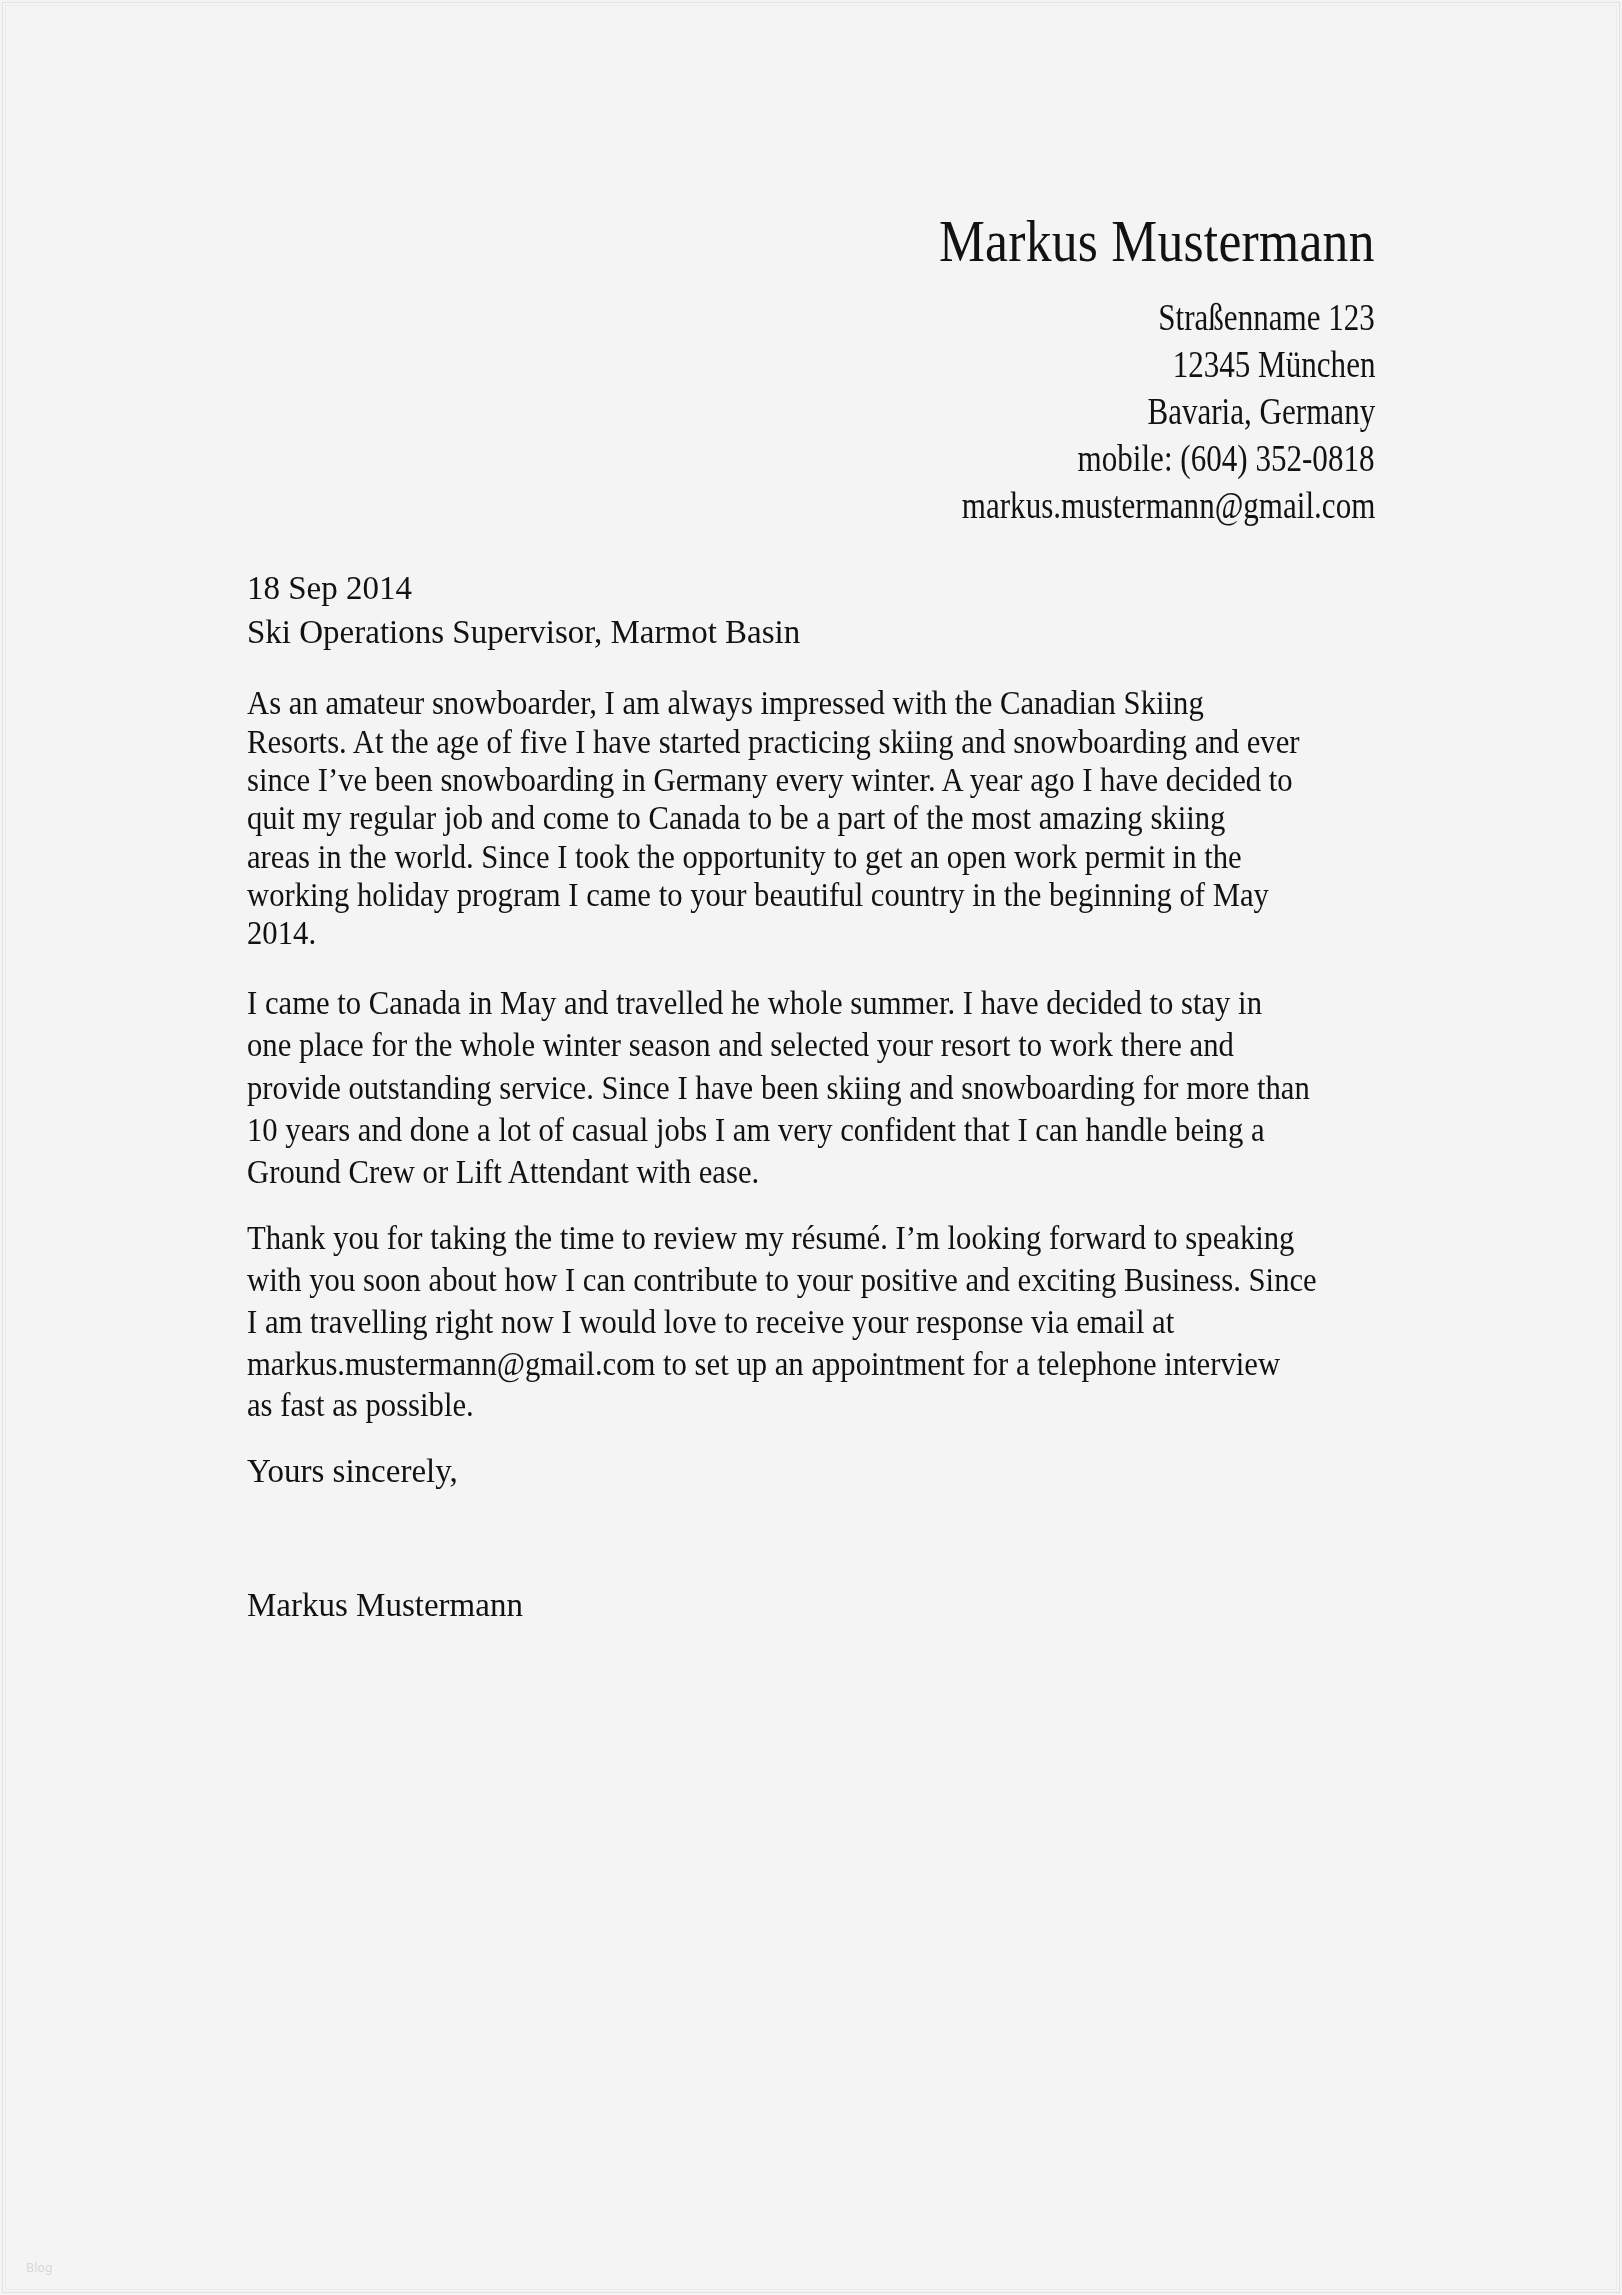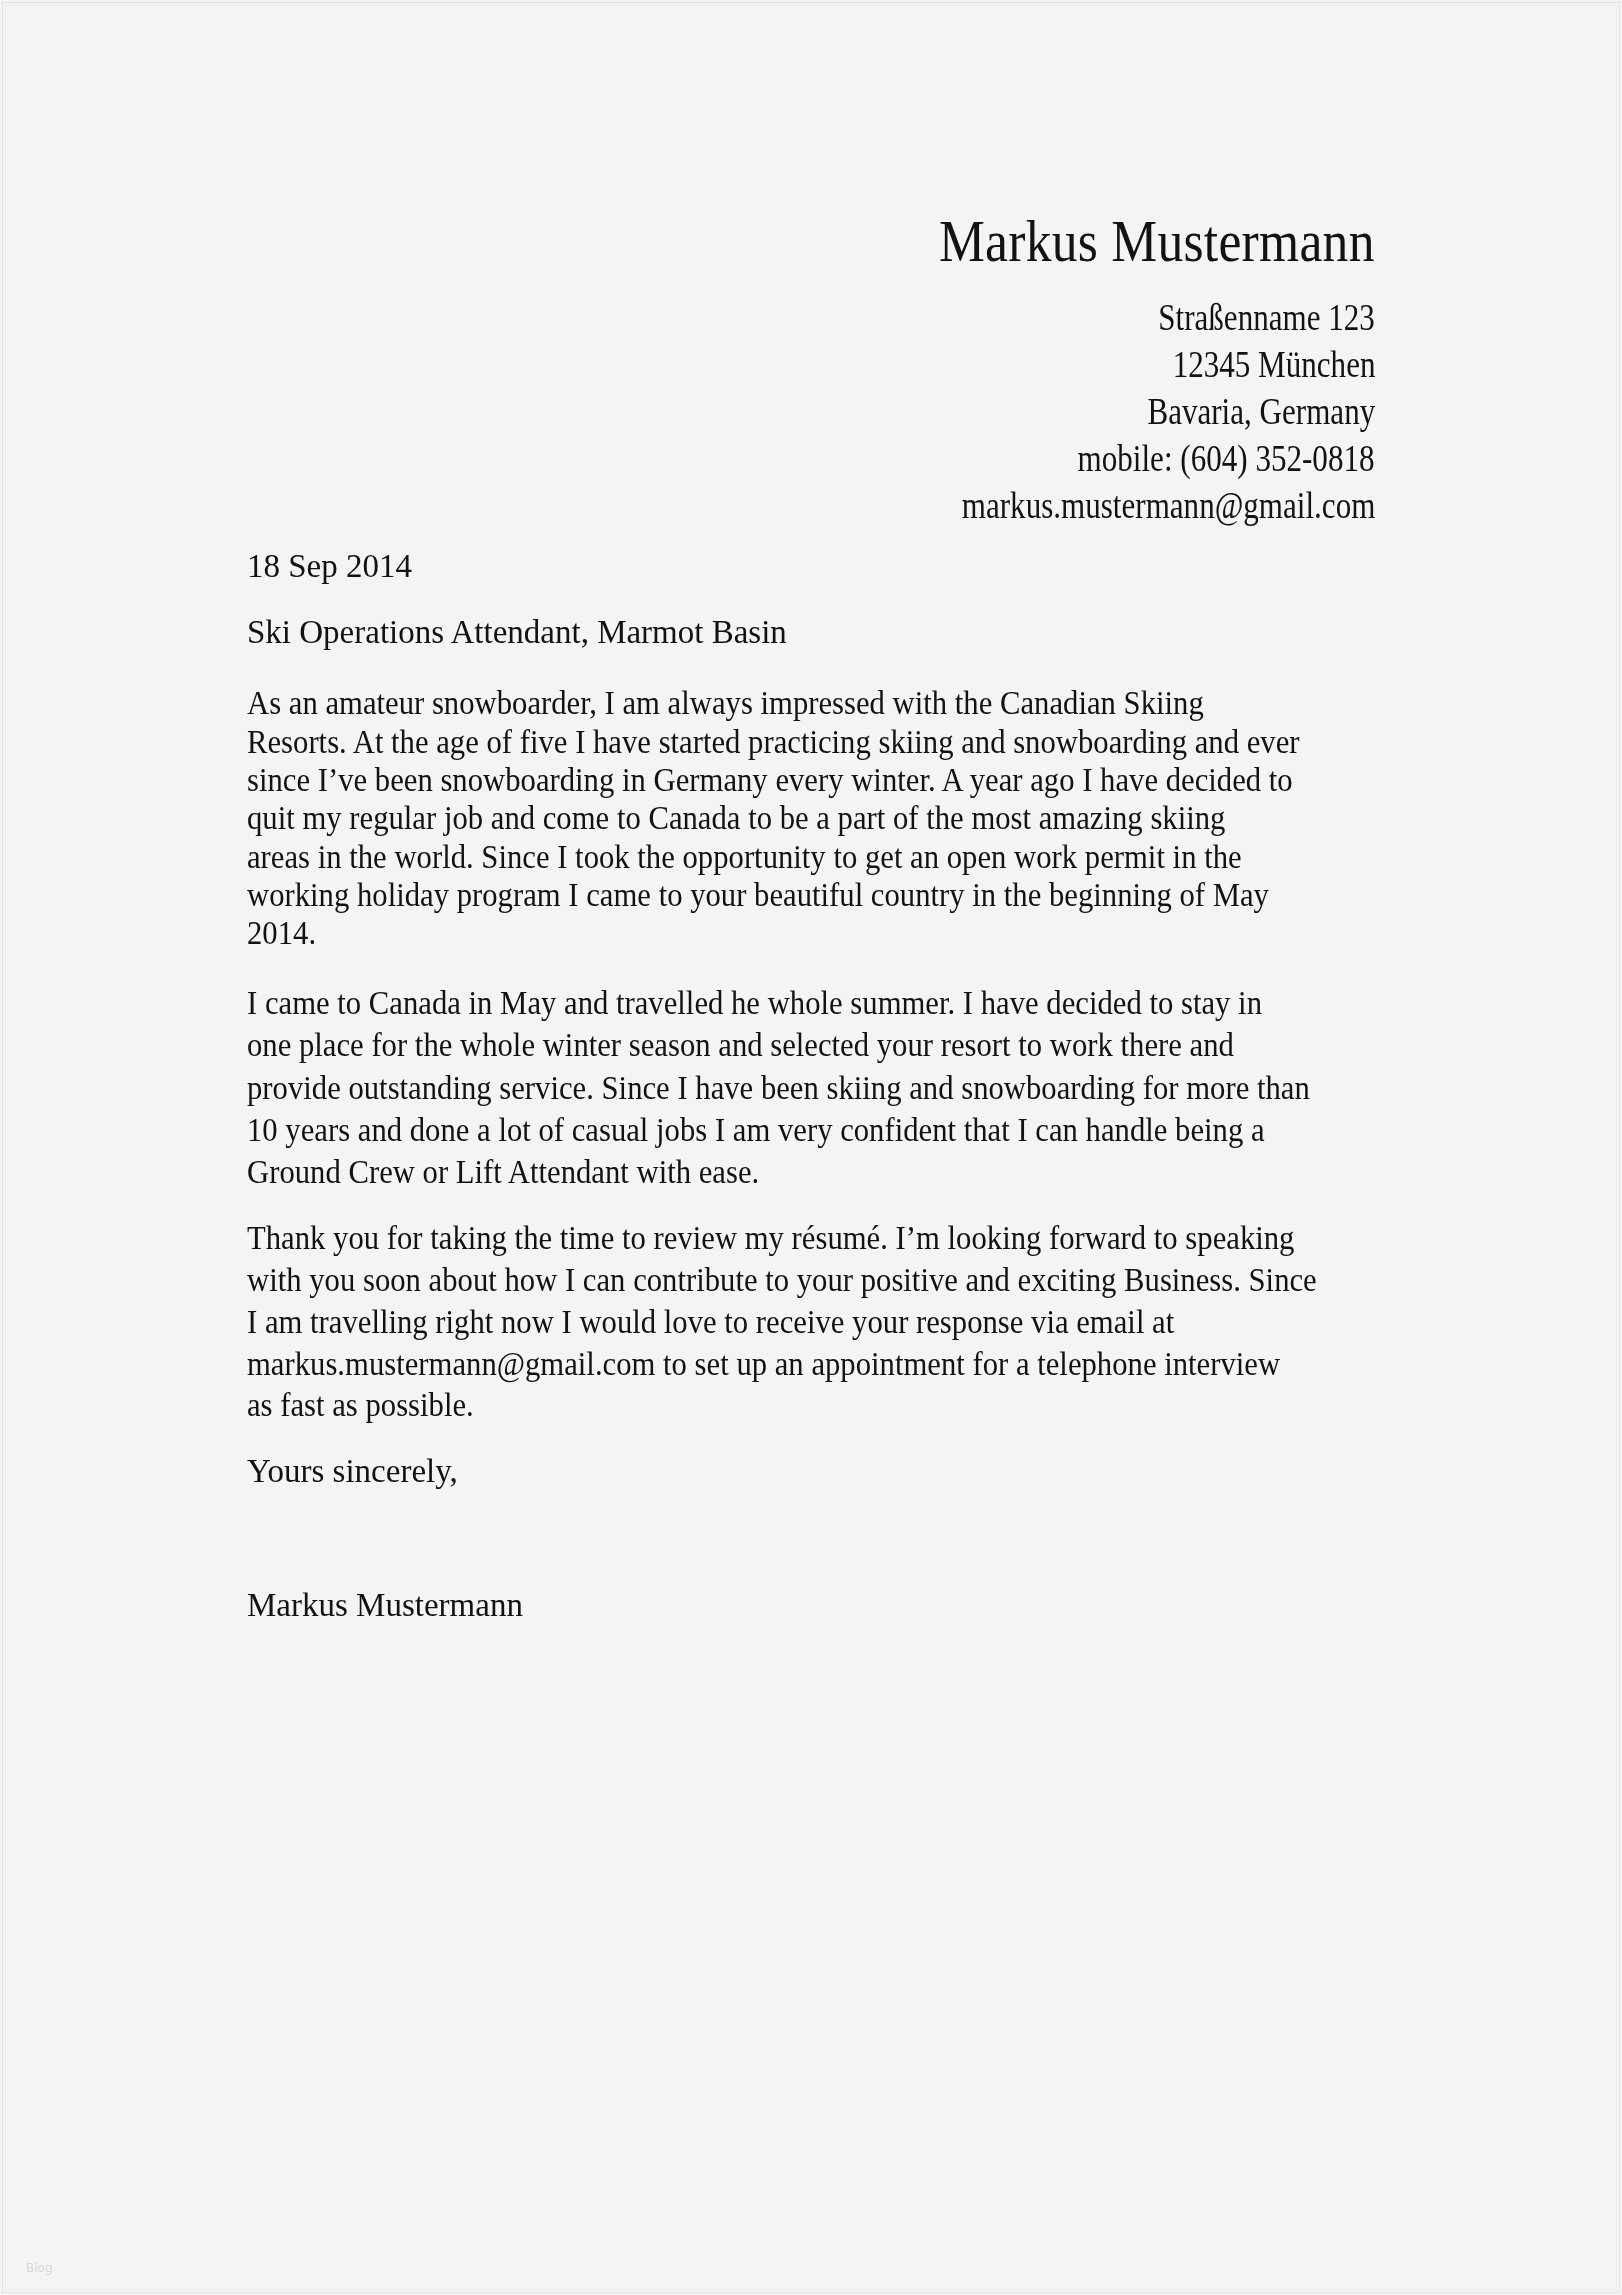--- a/index.html
+++ b/index.html
@@ -84,22 +84,22 @@
   <div class="line header-name">Markus Mustermann</div>
 
   <div>
     <div class="line addr addr-0">Straßenname 123</div>
     <div class="line addr addr-1">12345 München</div>
     <div class="line addr addr-2">Bavaria, Germany</div>
     <div class="line addr addr-3">mobile: (604) 352-0818</div>
     <div class="line addr addr-4">markus.mustermann@gmail.com</div>
   </div>
 
-  <div class="line body-text" style="top:550px;font-family:Liberation Serif, serif;">18 Sep 2014</div>
-  <div class="line body-text" style="top:616px;">Ski Operations Attendant, Marmot Basin</div>
+  <div class="line body-text" style="top:572px;font-family:Liberation Serif, serif;">18 Sep 2014</div>
+  <div class="line body-text" style="top:616px;">Ski Operations Supervisor, Marmot Basin</div>
 
   <div>
     <div class="line body-text fit" style="top:687px;">As an amateur snowboarder, I am always impressed with the Canadian Skiing</div>
     <div class="line body-text fit" style="top:726px;">Resorts. At the age of five I have started practicing skiing and snowboarding and ever</div>
     <div class="line body-text fit" style="top:764px;">since I’ve been snowboarding in Germany every winter. A year ago I have decided to</div>
     <div class="line body-text fit" style="top:802px;">quit my regular job and come to Canada to be a part of the most amazing skiing</div>
     <div class="line body-text fit" style="top:841px;">areas in the world. Since I took the opportunity to get an open work permit in the</div>
     <div class="line body-text fit" style="top:879px;">working holiday program I came to your beautiful country in the beginning of May</div>
     <div class="line body-text fit" style="top:917px;">2014.</div>
   </div>

